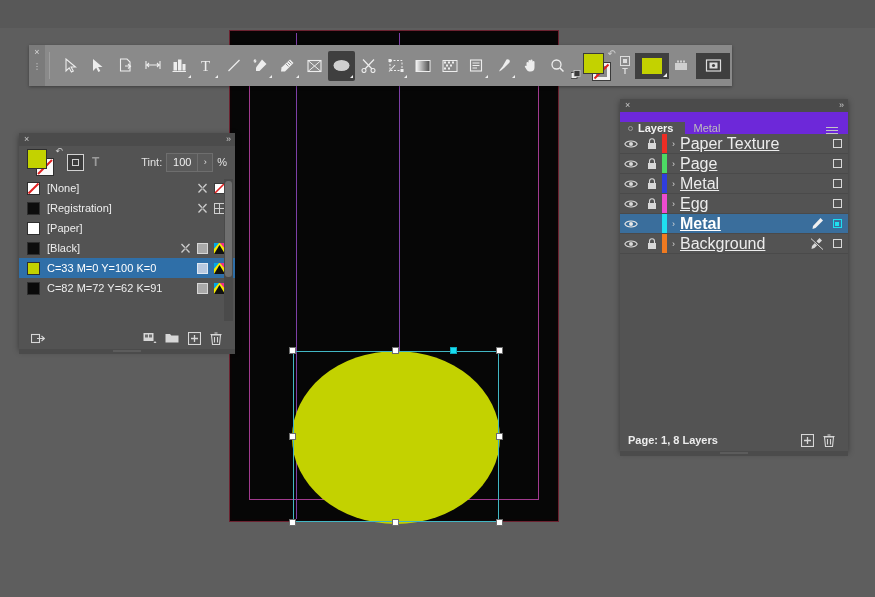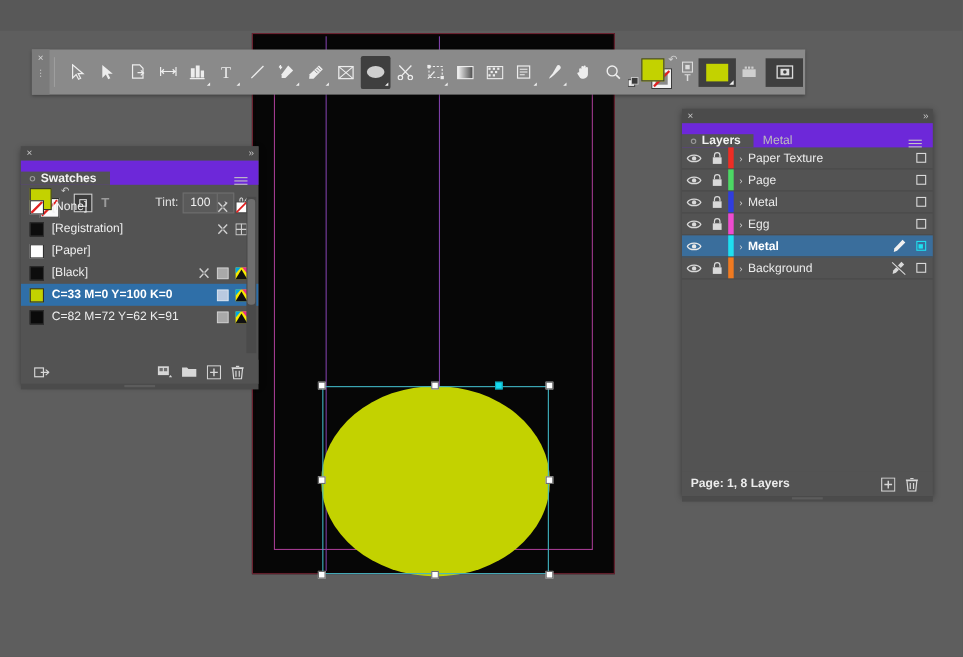--- a/index.html
+++ b/index.html
@@ -94,41 +94,41 @@
   .tint-field input{width:30px;background:transparent;border:0;color:#f0f0f0;font-size:11px;
      font-family:"Liberation Sans",sans-serif;text-align:center;outline:none;padding:0;}
   .tint-arrow{width:14px;border-left:1px solid #6e6e6e;display:flex;align-items:center;justify-content:center;font-size:9px;color:#e0e0e0;}
   .pct{font-size:11px;color:#e2e2e2;}
 
   .sw-list{position:absolute;left:0;right:0;top:45px;bottom:26px;overflow:hidden;}
   .sw-row{height:20px;display:flex;align-items:center;padding:0 6px 0 8px;gap:7px;position:relative;}
   .sw-row.sel{background:#2f6fa8;}
   .sw-chip{width:13px;height:13px;border:1px solid #2e2e2e;box-sizing:border-box;flex:0 0 auto;position:relative;overflow:hidden;}
   .sw-name{font-size:11px;color:#ededed;white-space:nowrap;flex:1;}
-  .sw-row.sel .sw-name{font-weight:bold;color:#ffffff;}
+  .sw-row.sel .sw-name{font-weight:normal;color:#ffffff;}
   .sw-icons{display:flex;align-items:center;gap:5px;margin-right:4px;}
   .ic{width:12px;height:12px;display:flex;align-items:center;justify-content:center;}
   .sw-scroll{position:absolute;right:2px;top:46px;bottom:28px;width:9px;background:#4a4a4a;}
   .sw-thumb{position:absolute;left:1px;top:2px;width:7px;height:96px;background:#6f6f6f;border-radius:3px;}
   .sw-foot{position:absolute;left:0;right:0;bottom:0;height:22px;background:#535353;display:flex;align-items:center;padding:0 8px;}
   .sw-foot .spacer{flex:1;}
   .sw-foot .fic{width:22px;display:flex;align-items:center;justify-content:center;color:#d7d7d7;}
   .panel-resize{position:absolute;left:0;right:0;bottom:-5px;height:5px;background:#4b4b4b;}
   .panel-resize .grip{position:absolute;left:50%;margin-left:-14px;top:1px;width:28px;height:2px;background:#5c5c5c;}
 
   
   #layers{left:620px;top:99px;width:228px;height:352px;}
   .ly-list{position:absolute;left:0;right:0;top:35px;bottom:22px;}
   .ly-row{height:19px;display:flex;align-items:center;position:relative;border-bottom:1px solid #4a4a4a;}
   .ly-row.sel{background:#3a6e9c;}
   .ly-eye{width:22px;display:flex;align-items:center;justify-content:center;}
   .ly-lock{width:20px;display:flex;align-items:center;justify-content:center;}
   .ly-color{width:5px;height:19px;flex:0 0 auto;}
   .ly-disc{width:13px;display:flex;align-items:center;justify-content:center;color:#d9d9d9;font-size:9px;}
-  .ly-name{font-size:11px;color:#ececec;flex:1;}
+  .ly-name{font-size:16px;color:#ececec;flex:1;text-decoration:underline;}
   .ly-row.sel .ly-name{font-weight:bold;color:#ffffff;}
   .ly-pen{width:18px;display:flex;align-items:center;justify-content:center;}
   .ly-target{width:22px;display:flex;align-items:center;justify-content:center;}
   .tg{width:9px;height:9px;border:1px solid #d9d9d9;box-sizing:border-box;}
   .tg.on{border-color:#1ee0f0;display:flex;align-items:center;justify-content:center;}
   .tg.on i{width:4px;height:4px;background:#1ee0f0;display:block;}
   .ly-foot{position:absolute;left:0;right:0;bottom:0;height:22px;background:#535353;display:flex;align-items:center;padding:0 8px;}
   .ly-foot .lbl{font-size:11px;color:#ededed;font-weight:bold;flex:1;}
   .ly-foot .fic{width:22px;display:flex;align-items:center;justify-content:center;color:#d7d7d7;}
 </style>
@@ -348,32 +348,20 @@
         <span class="corner"></span>
       </div>
     </div>
   </div>
 
   <div class="panel" id="swatches">
     <div class="panel-topbar">
       <span class="x">×</span>
       <span class="dd">»</span>
     </div>
-    <div class="tabrow">
-      <div class="tab active">
-        <span class="dot"></span>
-        <span>Swatches</span>
-      </div>
-      <div class="tab-fill"></div>
-      <div class="hamb">
-          <i></i>
-          <i></i>
-          <i></i>
-        </div>
-    </div>
 
     <div class="sw-tools">
       <div class="sw-fs">
         <span class="swp">↶</span>
         <span class="s">
           <svg width="16" height="16" viewBox="0 0 16 16">
               <path d="M1 15 L15 1" stroke="#e02020" stroke-width="2"></path>
             </svg>
         </span>
         <span class="f"></span>

